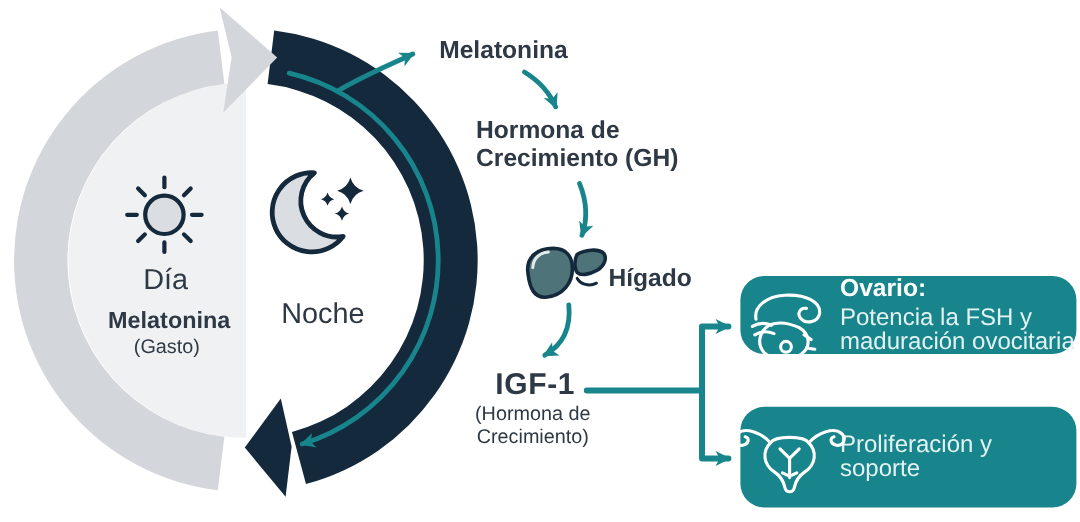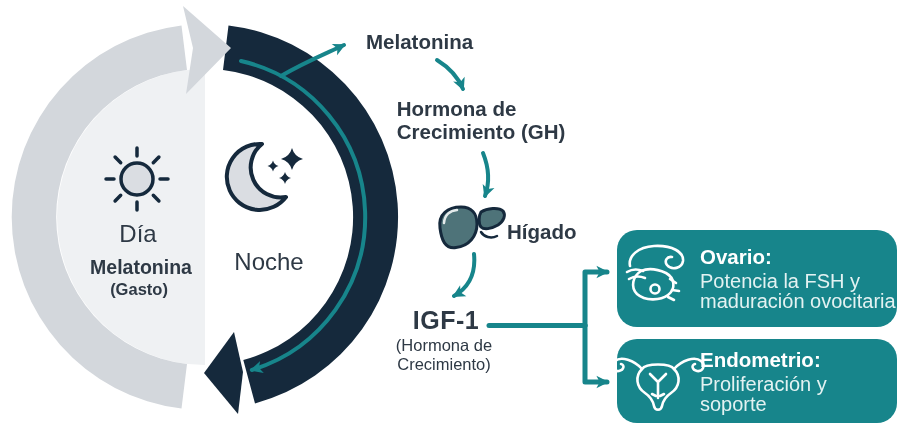--- a/index.html
+++ b/index.html
@@ -32,30 +32,29 @@
   .tealL5{stroke-width:5;}
   .iconFill{fill:var(--icon-fill,#DADDE2);stroke:var(--navy,#1D2C3A);}
   .navyStroke{stroke:var(--navy,#1D2C3A);}
   .whiteIco{stroke:#fff;fill:none;stroke-width:2.6;stroke-linecap:round;stroke-linejoin:round;}
 </style>
 </head>
 <body>
 
 <div class="stage">
 
-  <div class="card" style="left:617px;top:230px;height:97px;">
+  <div class="card" style="left:617px;top:230px;height:65px;">
     <div class="card-title">Ovario:</div>
     <div class="card-body">
       <span style="display:block">Potencia la FSH y</span>
       <span style="display:block">maduración ovocitaria</span>
     </div>
   </div>
 
   <div class="card" style="left:617px;top:339px;height:84px;">
-    <div class="card-title">Endometrio:</div>
     <div class="card-body">
       <span style="display:block">Proliferación y soporte</span>
     </div>
   </div>
 
   <svg class="overlay" width="900" height="435" viewBox="0 0 900 435">
     <defs>
       <marker id="ta" viewBox="0 0 12 12" refX="9.5" refY="6" markerWidth="15" markerHeight="15" orient="auto" markerUnits="userSpaceOnUse">
         <path d="M1,1 L11,6 L1,11 L3.6,6 Z" fill="#17858B"></path>
       </marker>
@@ -147,17 +146,17 @@
 
     <div class="lbl b25 ctr" style="left:446px;top:306px;">IGF-1</div>
 
     <div class="lbl s16 ctr" style="left:444px;top:336px;">
       <span style="display:block">(Hormona de</span>
       <span style="display:block">Crecimiento)</span>
     </div>
 
     <div class="lbl b24 ctr" style="left:138px;top:220px;">Día</div>
     <div class="lbl sem19 ctr" style="left:141px;top:256px;">Melatonina</div>
-    <div class="lbl s16 ctr" style="left:139px;top:280px;font-weight:bold;">(Gasto)</div>
+    <div class="lbl s16 ctr" style="left:139px;top:280px;">(Gasto)</div>
     <div class="lbl b24 ctr" style="left:269px;top:220px;margin-top:28px;">Noche</div>
   </div>
 
 </div>
 
 </body></html>

